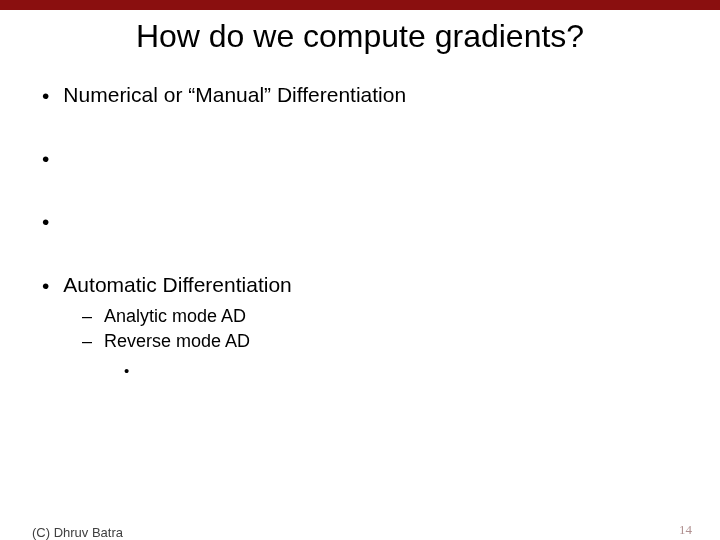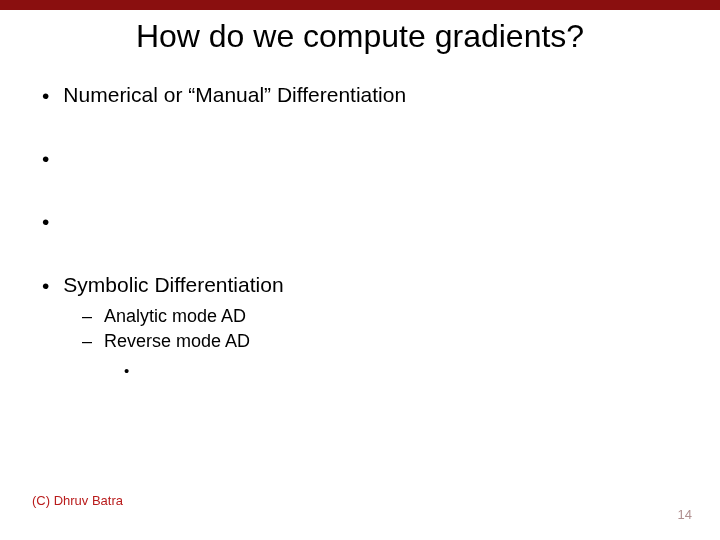--- a/index.html
+++ b/index.html
@@ -57,30 +57,31 @@
     display: flex;
     align-items: flex-start;
   }
   .bullet-subsub .dot {
     margin-right: 10px;
     font-size: 15px;
   }
   .footer-left {
     position: absolute;
     left: 32px;
-    bottom: 32px;
+    bottom: 0;
     font-size: 13px;
-    color: #b91c1c;
+    color: #404040;
   }
   .footer-right {
     position: absolute;
     right: 28px;
-    bottom: 18px;
+    bottom: 2px;
     font-size: 13px;
     color: #b09090;
+    font-family: Liberation Serif, serif;
   }
   .group-4 { margin-bottom: 8px; }
 </style>
 </head>
 <body>
 
 <div class="slide">
   <div class="topbar"></div>
 
   <h1 class="title">How do we compute gradients?</h1>
@@ -95,21 +96,21 @@
     <div class="bullet-1">
       <span class="dot">•</span>
     </div>
 
     <div class="bullet-1">
       <span class="dot">•</span>
     </div>
 
     <div class="bullet-1 group-4">
       <span class="dot">•</span>
-      <span>Symbolic Differentiation</span>
+      <span>Automatic Differentiation</span>
     </div>
 
     <div class="bullet-sub">
       <span class="dash">–</span>
       <span>Analytic mode AD</span>
     </div>
 
     <div class="bullet-sub">
       <span class="dash">–</span>
       <span>Reverse mode AD</span>

